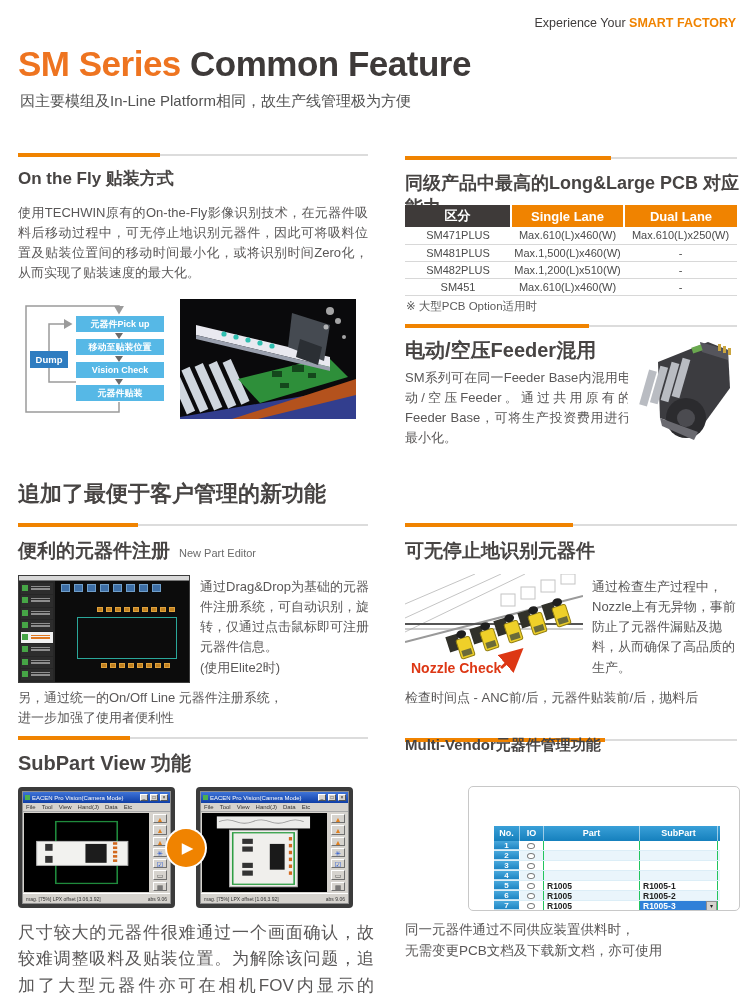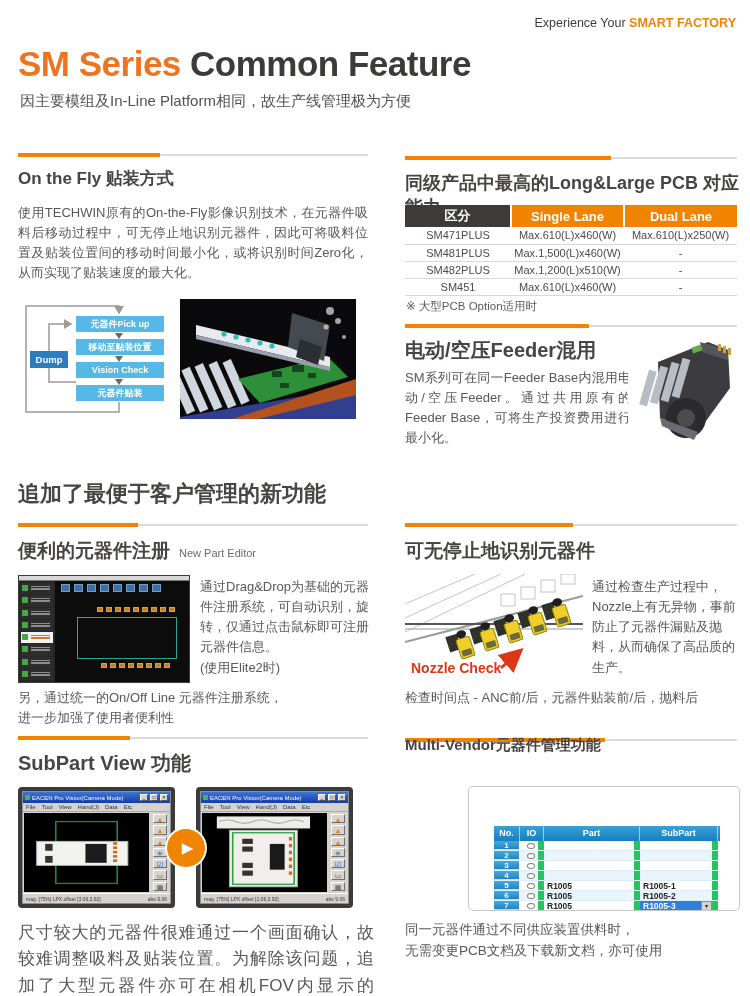--- a/index.html
+++ b/index.html
@@ -98,21 +98,21 @@
        border-right:1px solid rgba(255,255,255,.55);}
   .mv-row{height:10px;border-bottom:1px solid #dceef7;background:#fff;}
   .mv-row:nth-child(even){background:#eaf5fb;}
   .c-no{width:26px;flex:none;}
   .c-io{width:24px;flex:none;}
   .c-part{width:96px;flex:none;}
   .c-sub{width:78px;flex:none;}
   .c-x{width:14px;flex:none;}
   .mv-row .c-no{background:linear-gradient(#49a8dc,#1f86c4);color:#fff;font-size:8px;line-height:10px;text-align:center;
        border-right:1px solid #fff;border-bottom:1px solid #bfe0f2;}
-  .mv-row .c-io,.mv-row .c-part,.mv-row .c-sub,.mv-row .c-x{border-right:6px solid #22c55e;position:relative;}
+  .mv-row .c-io,.mv-row .c-part,.mv-row .c-sub,.mv-row .c-x{border-right:1px solid #22c55e;position:relative;}
   .mv-radio{position:absolute;left:7px;top:1.5px;width:8px;height:6px;border:1px solid #7b7b7b;border-radius:50%;background:#fff;}
   .mv-row .c-part,.mv-row .c-sub{font-size:8.5px;line-height:10px;color:#222;padding-left:3px;}
   .c-sub.sel{background:var(--mv-highlight);color:#fff;}
   .mv-ddbtn{position:absolute;right:0;top:0;width:11px;height:10px;background:#d6d3ce;border:1px solid #8f8f8f;
        font-size:6px;line-height:8px;text-align:center;color:#222;}
   .mv-dd{position:absolute;left:146px;top:85px;width:70px;background:#fff;border:1px solid #555;z-index:5;}
   .mv-opt{height:9.5px;font-size:8.5px;line-height:9.5px;color:#222;padding-left:3px;font-weight:bold;}
   .mv-opt.sel{background:var(--mv-highlight);color:#fff;}
 </style>
 </head>

